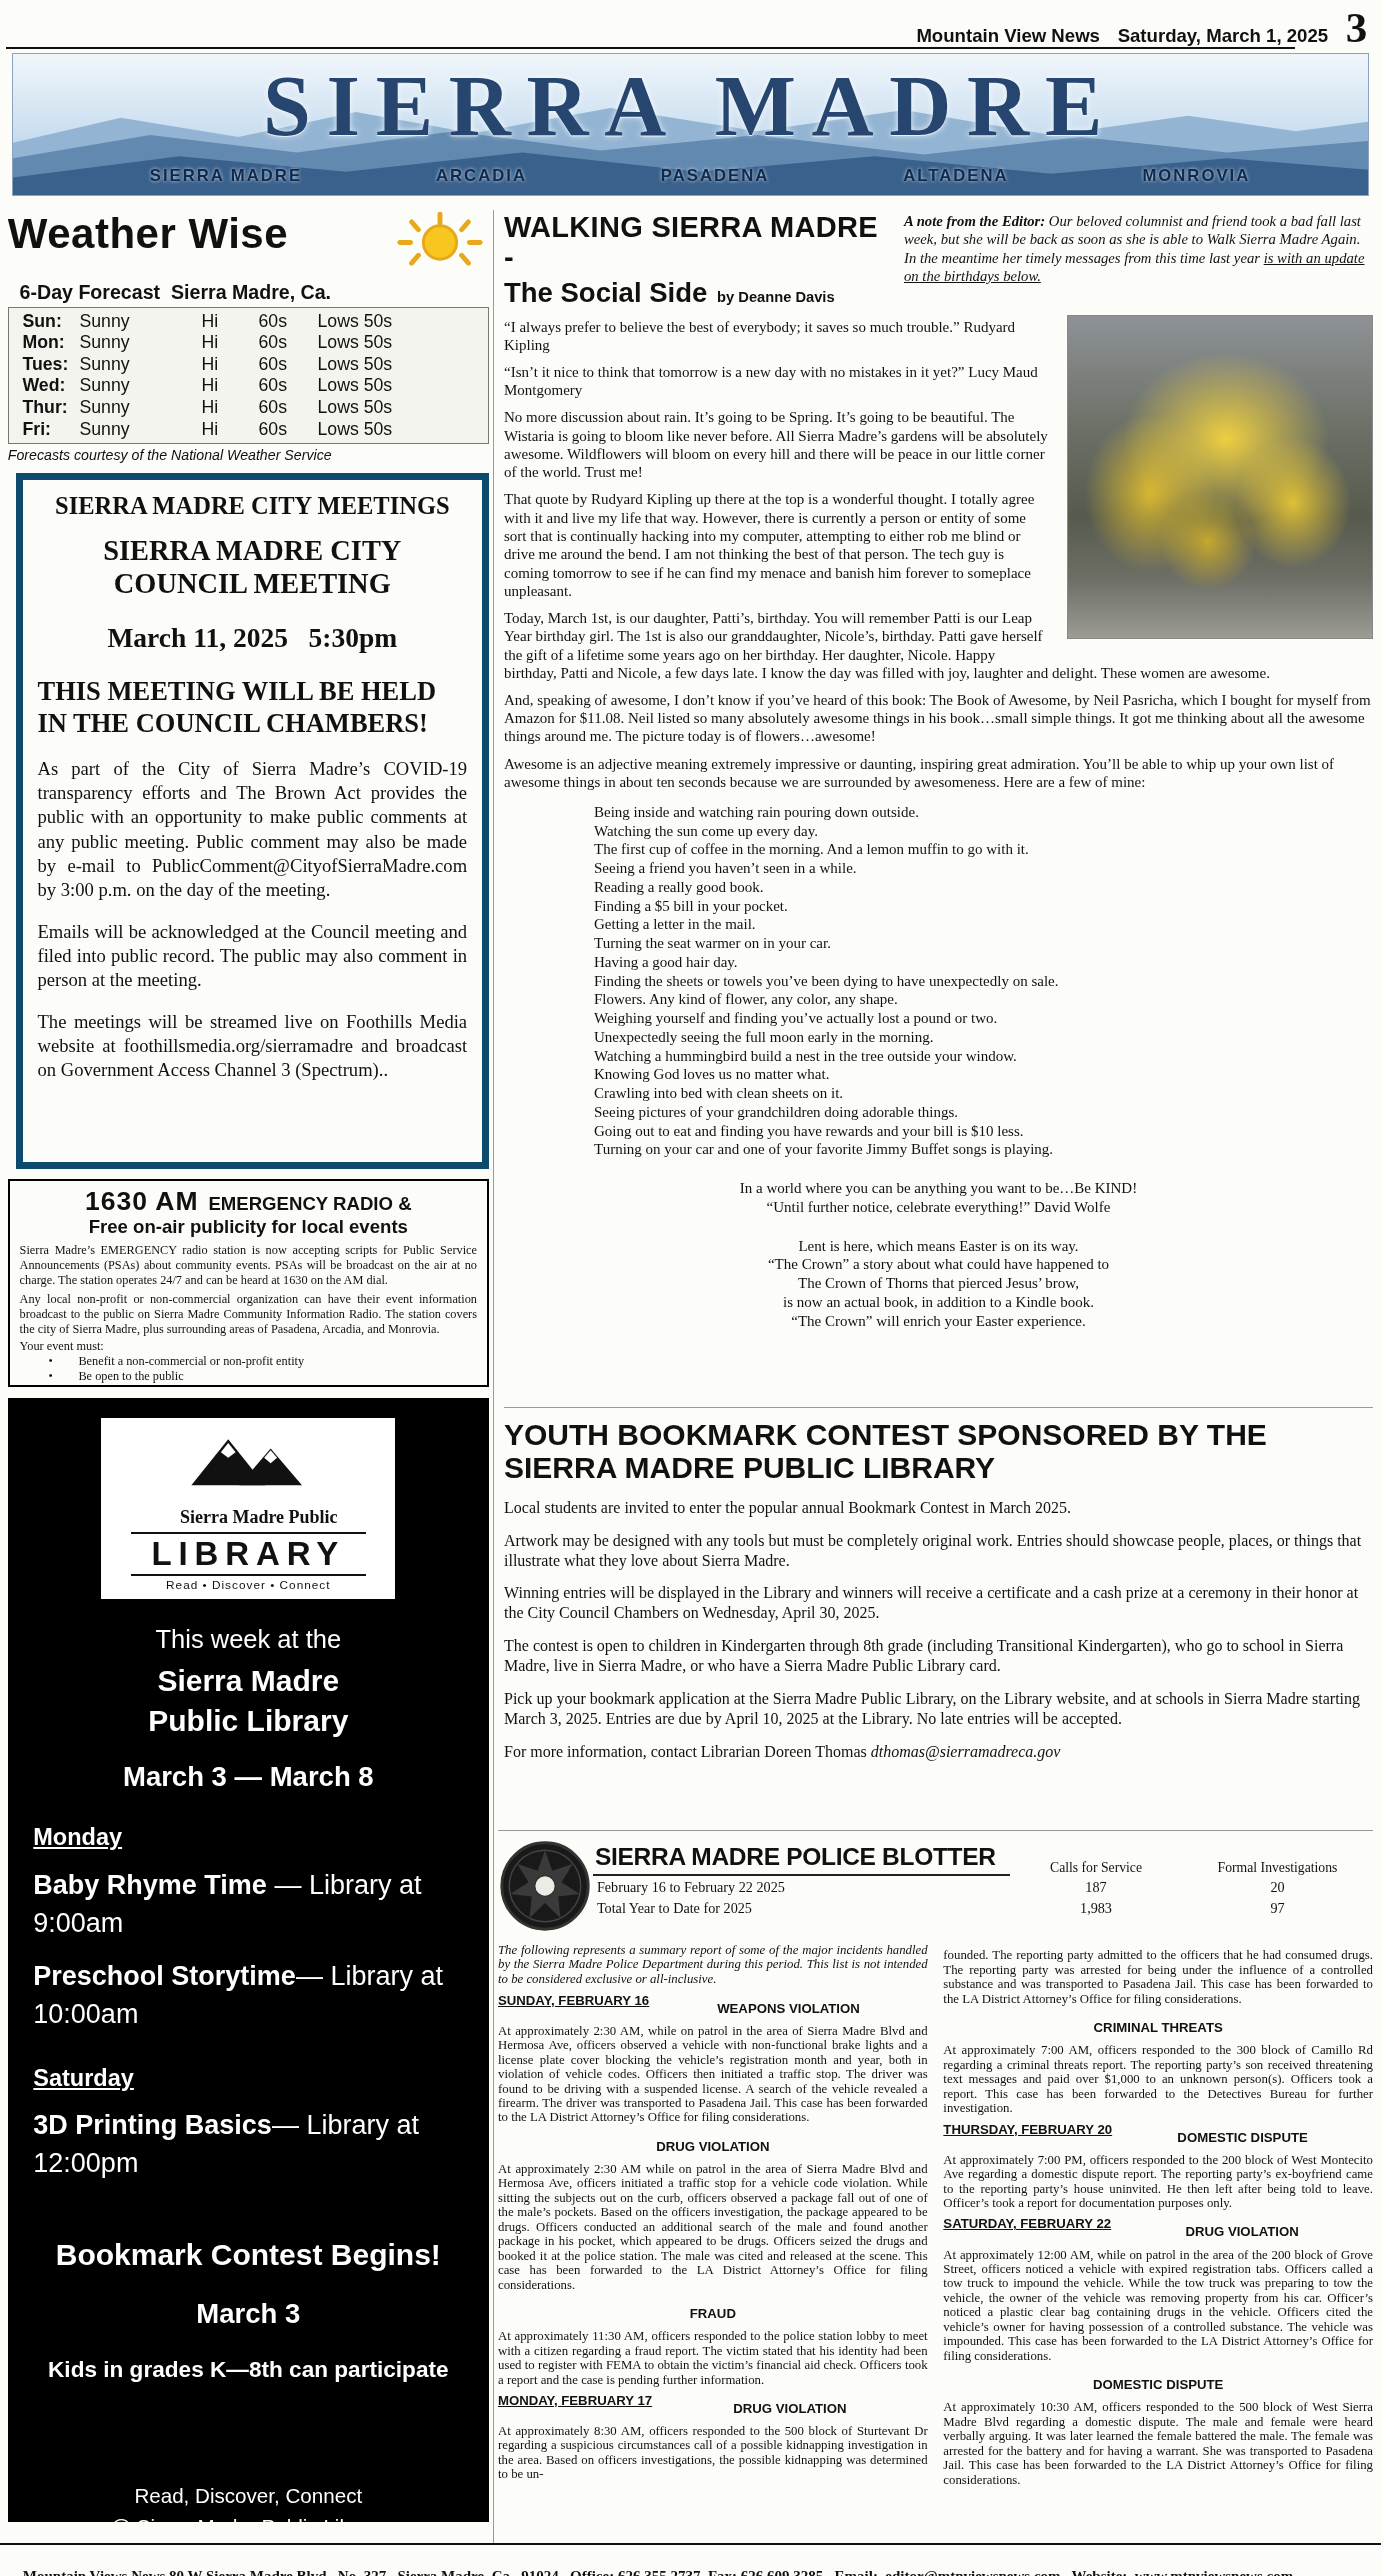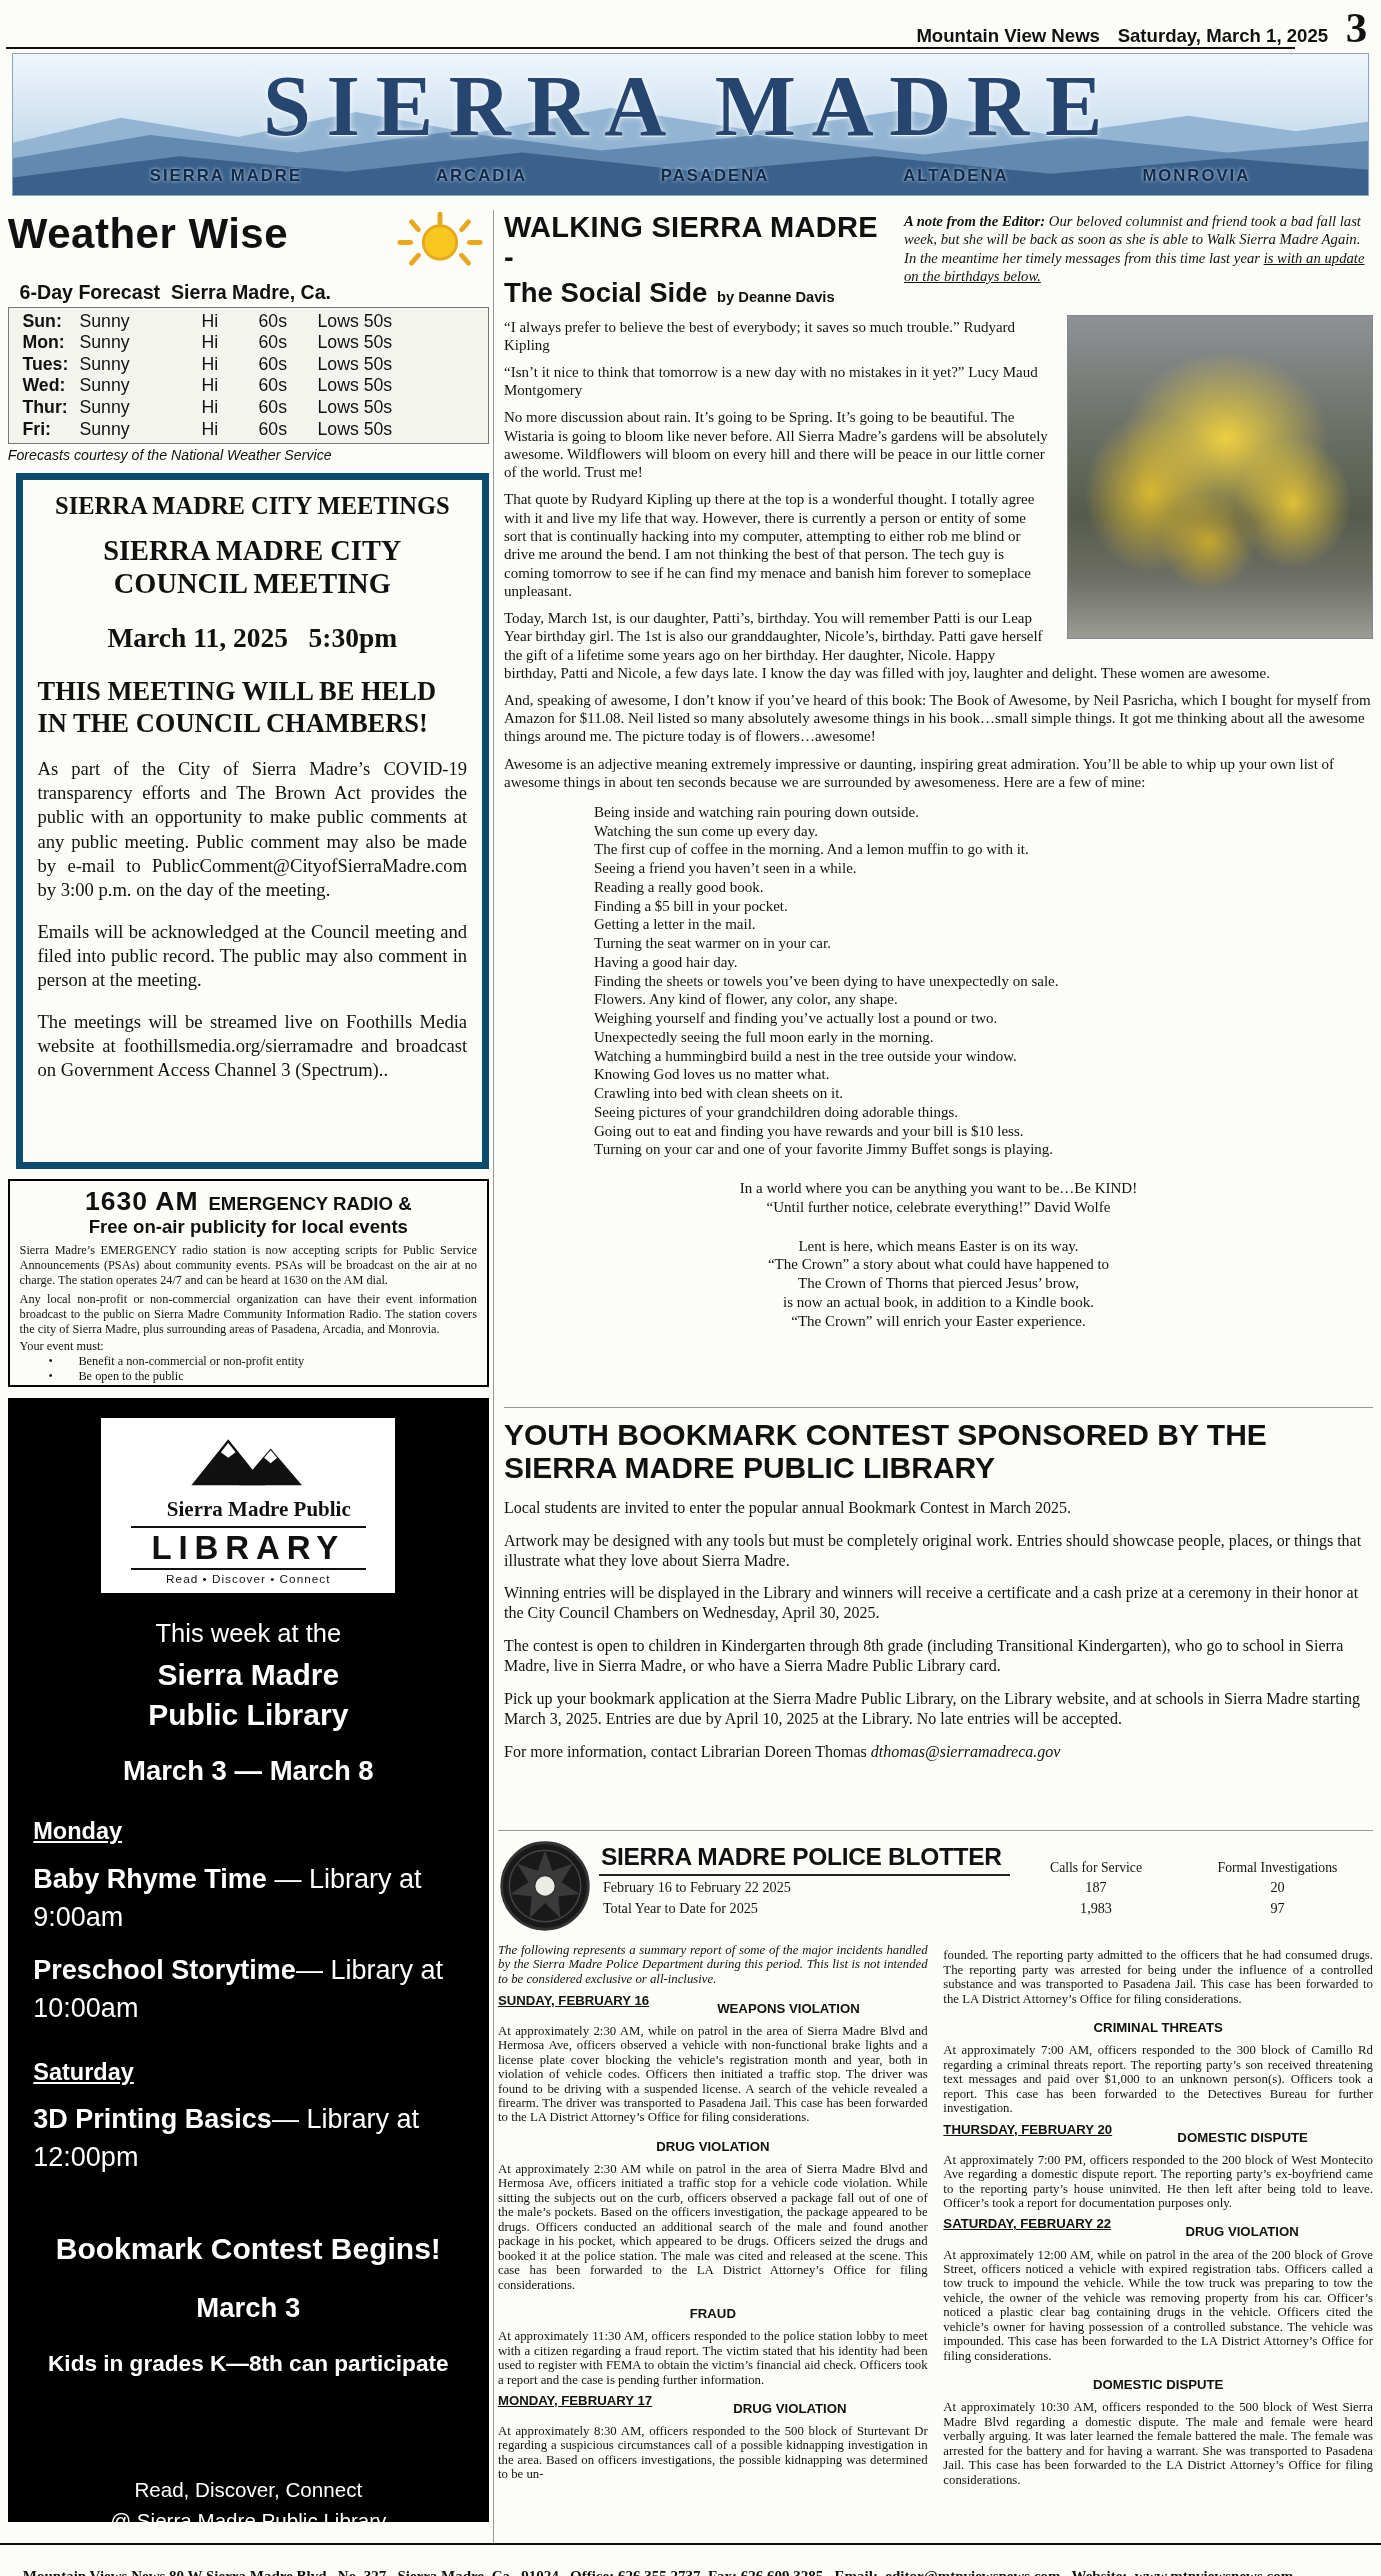--- a/index.html
+++ b/index.html
@@ -52,21 +52,21 @@
   .radio-must { font-size:12.3px; margin-top:2px; }
   .radio-box ul { list-style:none; margin-left:29px; }
   .radio-li { font-size:12.3px; line-height:1.25; }
   .radio-li::before { content:"\2022"; margin-right:25.5px; }
   .radio-close { font-size:12.3px; line-height:1.2; margin-top:2px; text-align:justify; }
   .radio-link { color:#2233aa; text-decoration:underline; cursor:pointer; }
 
   .library-box { background:#000; color:#fff; margin-top:11.8px; height:1124px; padding:19.6px 25.5px; font-family:"Liberation Sans", sans-serif; text-align:center; overflow:hidden; }
   .lib-logo { background:#fff; color:#111; width:294px; margin:0 auto; padding:11.8px 0 7.8px; }
   .lib-logo svg { width:137px; height:59px; display:block; margin:0 auto; }
-  .lib-logo-smp { font-family:"Liberation Serif", serif; font-weight:bold; font-size:21px; margin-top:8px;padding-left:21px; }
+  .lib-logo-smp { font-family:"Liberation Serif", serif; font-weight:bold; font-size:18px; margin-top:18px;padding-left:21px; }
   .lib-logo-name { font-weight:bold; font-size:33px; letter-spacing:6.9px; width:235px; margin:3.9px auto 2px; border-top:2.9px solid #111; border-bottom:2.9px solid #111; padding:1px 0; }
   .lib-logo-tag { font-size:11.8px; letter-spacing:1px; }
   .lib-week { font-size:25.5px; margin-top:25.5px; }
   .lib-name1 { font-size:30px; font-weight:bold; margin-top:9.8px; }
   .lib-name2 { font-size:30px; font-weight:bold; margin-top:5.9px; }
   .lib-dates { font-size:27.5px; font-weight:bold; margin-top:23.5px; }
   .lib-day { text-align:left; font-size:23.5px; font-weight:bold; text-decoration:underline; margin-top:31px; }
   .lib-event { text-align:left; font-size:27px; margin-top:15.7px; line-height:1.4; }
   .lib-contest { font-size:30px; font-weight:bold; margin-top:55px; }
   .lib-contest-date { font-size:27.5px; font-weight:bold; margin-top:25.5px; }
@@ -97,21 +97,21 @@
   .cline { text-align:center; font-size:15px; line-height:1.25; }
 
   
   .bookmark { position:absolute; left:504px; top:1407px; width:869px; height:420px; overflow:hidden; border-top:1px solid #999; padding-top:9.8px; }
   .bm-title { font-family:"Liberation Sans", sans-serif; font-weight:bold; font-size:30px; line-height:1.12; }
   .bm-p { font-size:16px; line-height:1.25; margin-top:12.8px; }
   .bm-email { font-style:italic; }
 
   
   .blotter { position:absolute; left:498px; top:1830px; width:875px; height:712px; overflow:hidden; border-top:1px solid #999; padding-top:7.8px; }
-  .blot-header { display:flex; gap:7px; }
+  .blot-header { display:flex; gap:1px; }
   .badge { width:94px; height:94px; flex:none; }
   .blot-right { flex:1; padding-top:3.9px; }
   .blot-row1 { display:flex; align-items:flex-end; }
   .blot-title { flex:1; font-family:"Liberation Sans", sans-serif; font-weight:bold; font-size:24.5px; letter-spacing:-0.3px; white-space:nowrap; border-bottom:2px solid #222; padding:0 5.9px 2.9px 2px; }
   .blot-colhead { width:172px; text-align:center; font-size:13.7px; }
   .blot-colhead.w2 { width:191px; }
   .blot-statrow { display:flex; font-size:14.2px; margin-top:3.9px; }
   .blot-statlbl { flex:1; padding-left:3.9px; }
   .blot-statval { width:172px; text-align:center; }
   .blot-statval.w2 { width:191px; }

